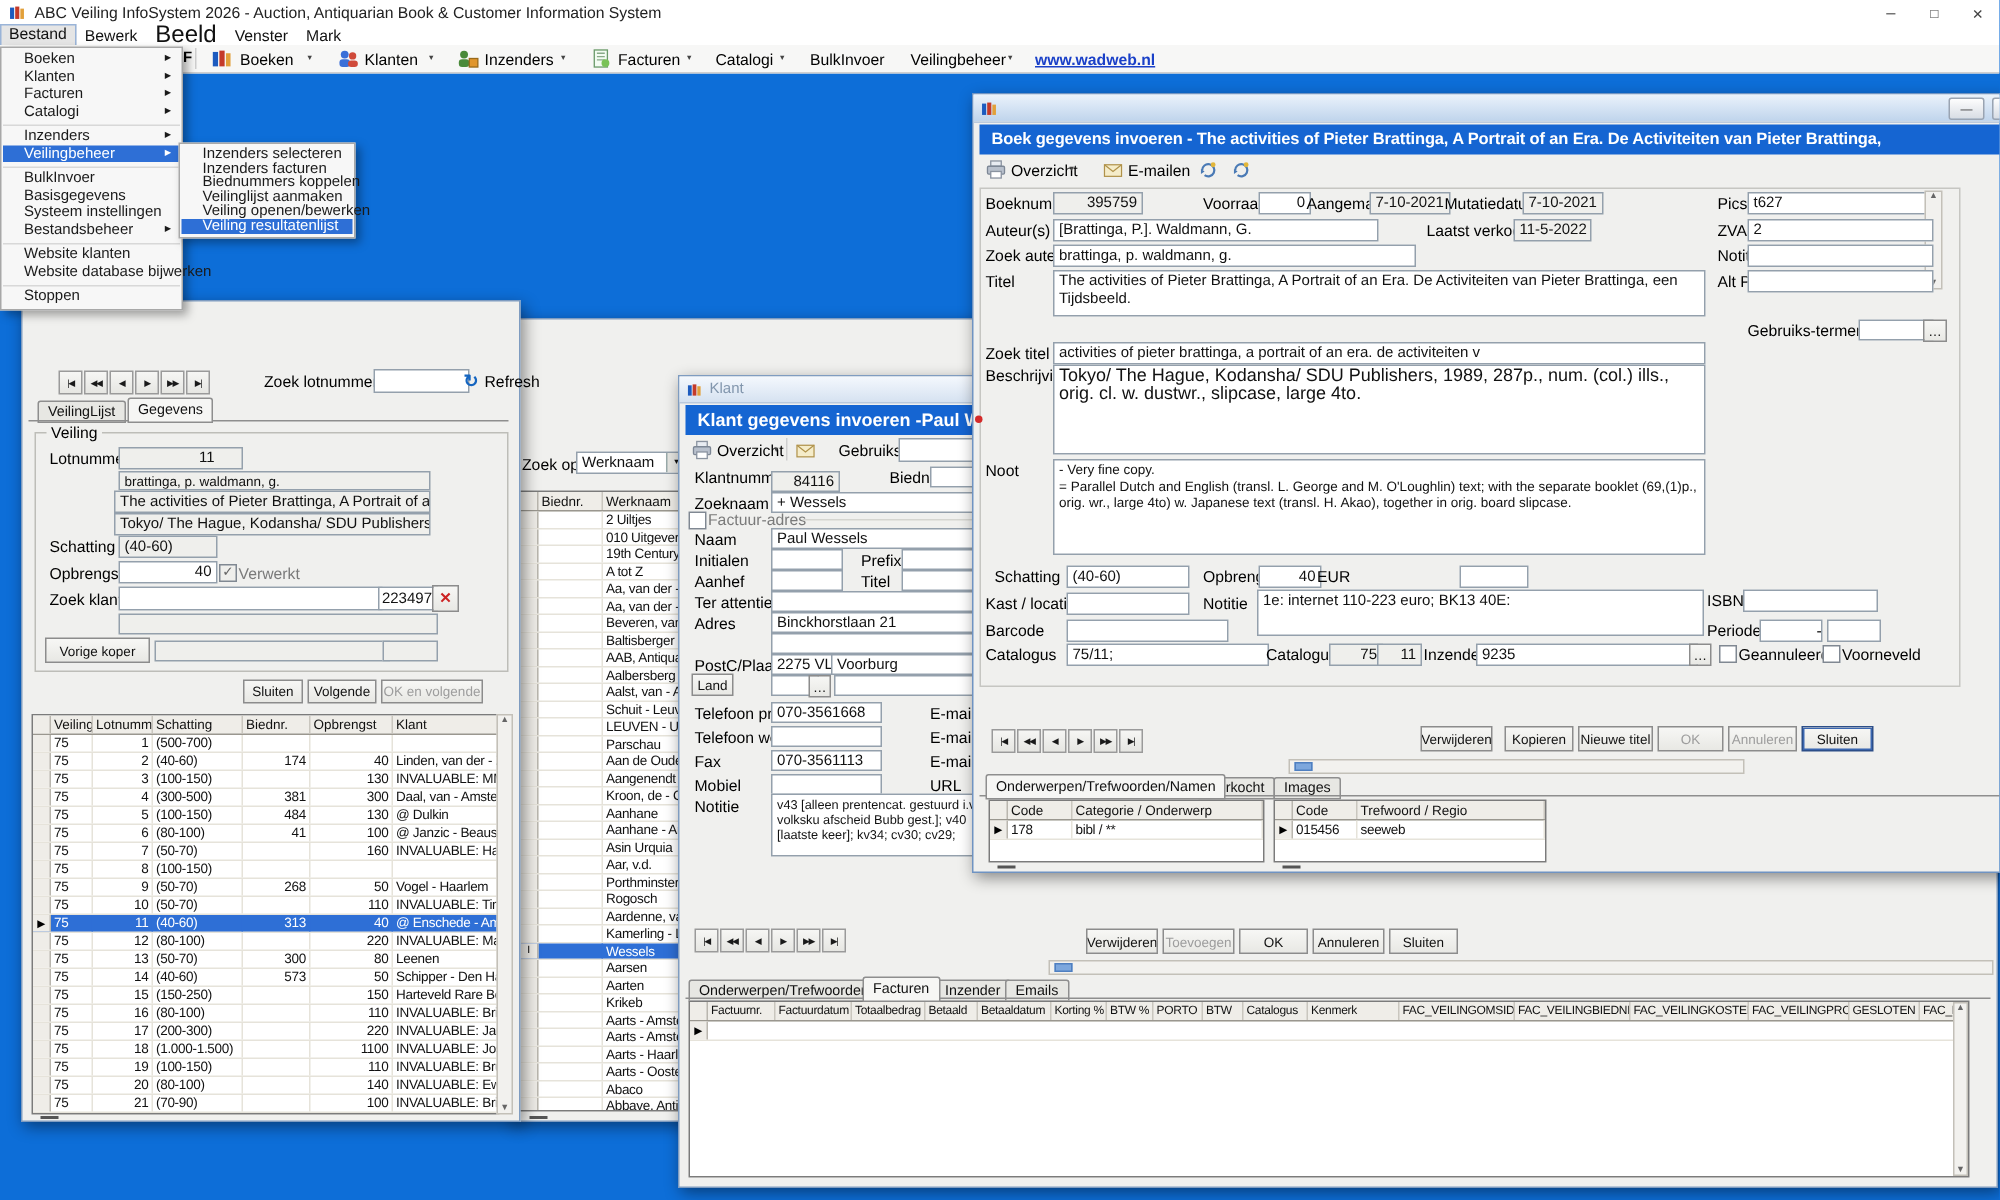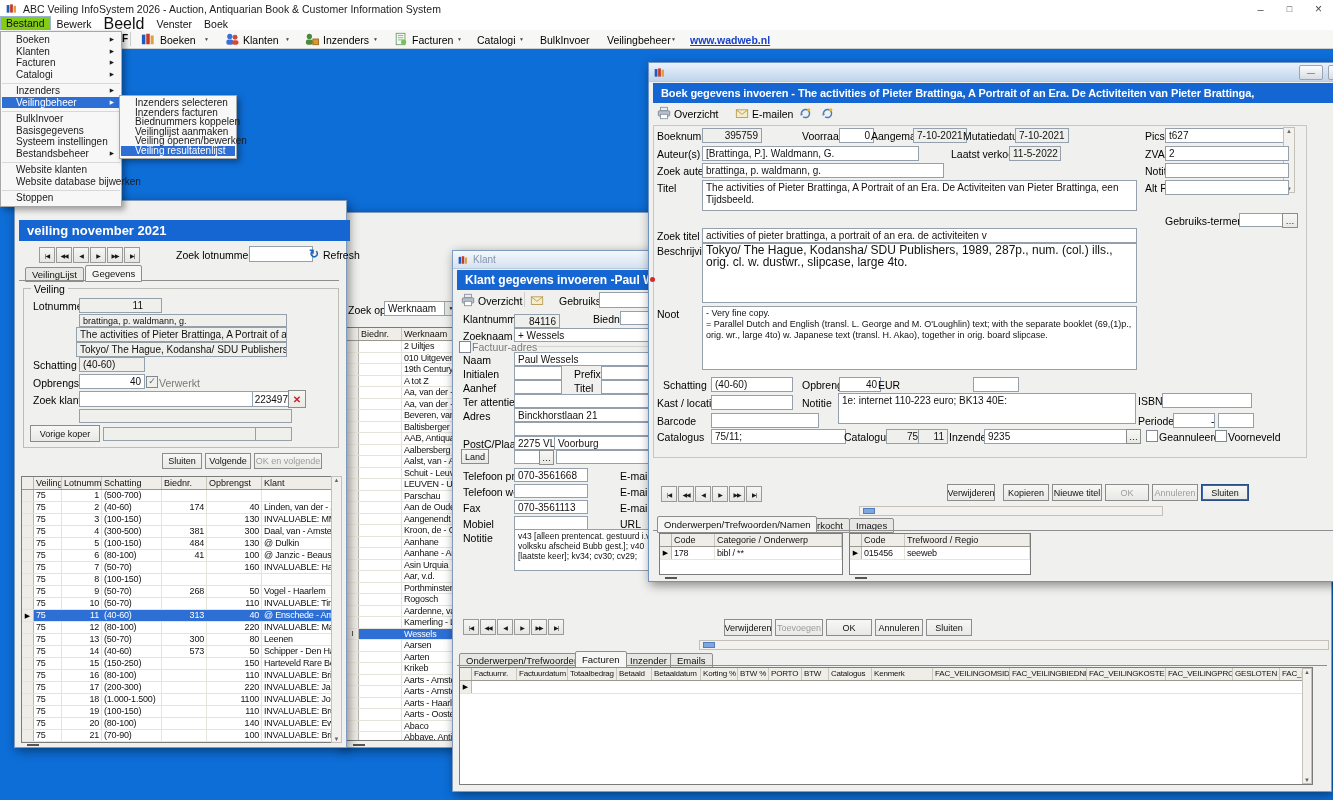--- a/index.html
+++ b/index.html
@@ -150,25 +150,25 @@
         <use href="#sym-books"></use>
       </svg>
     <span class="lb" style="position:static;margin-left:6px;font-size:10.5px;color:#222">ABC Veiling InfoSystem 2026 - Auction, Antiquarian Book &amp; Customer Information System</span>
     <span style="flex:1"></span>
     <span style="width:29px;text-align:center;font-size:11px;color:#444">–</span>
     <span style="width:29px;text-align:center;font-size:9px;color:#444">□</span>
     <span style="width:29px;text-align:center;font-size:12px;color:#444">×</span>
   </div>
 
   <div class="ab" style="left:0;top:17px;width:1333px;height:13px;background:#fff;display:flex;align-items:center;gap:0">
-    <span style="padding:0 5px;height:15px;line-height:13px;font-size:10.5px;background:#84cc16;border:1px solid #9ab4d8;box-sizing:border-box">Bestand</span>
+    <span style="padding:0 5px;height:15px;line-height:13px;font-size:10.5px;background:#e5e5e5;border:1px solid #9ab4d8;box-sizing:border-box">Bestand</span>
     <span style="padding:0 6px;font-size:10.5px">Bewerk</span>
     <span style="padding:0 6px;font-size:16px">Beeld</span>
     <span style="padding:0 6px;font-size:10.5px">Venster</span>
-    <span style="padding:0 6px;font-size:10.5px">Boek</span>
+    <span style="padding:0 6px;font-size:10.5px">Mark</span>
   </div>
 
   <div class="ab" style="left:0;top:30px;width:1333px;height:18px;background:#f7f7f6;border-bottom:1px solid #cfcfcf">
     <span class="lb" style="left:119px;top:3px;font-weight:bold;font-size:10px;border-left:1px solid #999;padding-left:2px">F</span>
     <div class="sep-v" style="left:130px;top:2px;height:14px"></div>
 
     <svg class="ic ab" width="16" height="14" style="left:140px;top:2px">
         <use href="#sym-books"></use>
       </svg>
     <span class="lb" style="left:160px;top:4px">Boeken</span>
@@ -428,23 +428,20 @@
           <span></span>
           <span>Abbaye, Antiquariaat</span>
         </div>
 
       </div>
   </div>
   <div class="dash" style="left:12px;top:531px"></div>
 </div>
 
 <div class="w" style="left:14px;top:200px;width:331px;height:546px;z-index:15">
-  <div class="hd" style="left:4px;top:19px;width:315px;height:21px;font-size:13px">
-    <span>veiling november 2021</span>
-  </div>
   <div class="nv" style="left:24px;top:46px">
 
   <span class="nb">|◀</span>
       <span class="nb">◀◀</span>
       <span class="nb">◀</span>
       <span class="nb">▶</span>
       <span class="nb">▶▶</span>
       <span class="nb">▶|</span>
     </div>
   <span class="lb" style="left:161px;top:48px">Zoek lotnummer</span>

